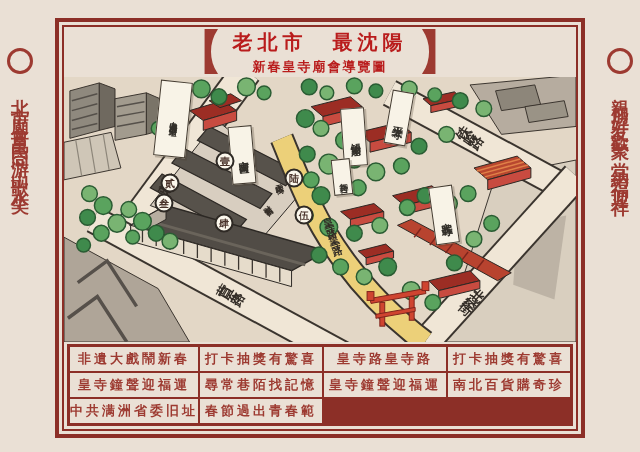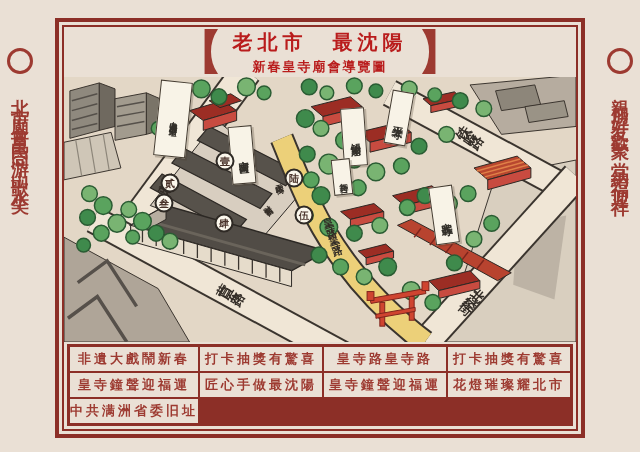--- a/index.html
+++ b/index.html
@@ -244,21 +244,22 @@
             <div class="marker" style="left: 240px; top: 138px; transform: translate(-50%, -50%) rotate(0deg);">伍</div>
           </div>
       </div>
 
       <div class="legend" id="legend">
           <div class="legend-cell">非遺大戲鬧新春</div>
           <div class="legend-cell">打卡抽獎有驚喜</div>
           <div class="legend-cell">皇寺路皇寺路</div>
           <div class="legend-cell">打卡抽獎有驚喜</div>
           <div class="legend-cell">皇寺鐘聲迎福運</div>
-          <div class="legend-cell">匠心手做最沈陽</div>
+          <div class="legend-cell">尋常巷陌找記憶</div>
           <div class="legend-cell">皇寺鐘聲迎福運</div>
-          <div class="legend-cell">花燈璀璨耀北市</div>
+          <div class="legend-cell">南北百貨購奇珍</div>
           <div class="legend-cell">中共满洲省委旧址</div>
+          <div class="legend-cell">春節過出青春範</div>
         </div>
 
     </div>
   </div>
 </div>
 
 </body></html>

